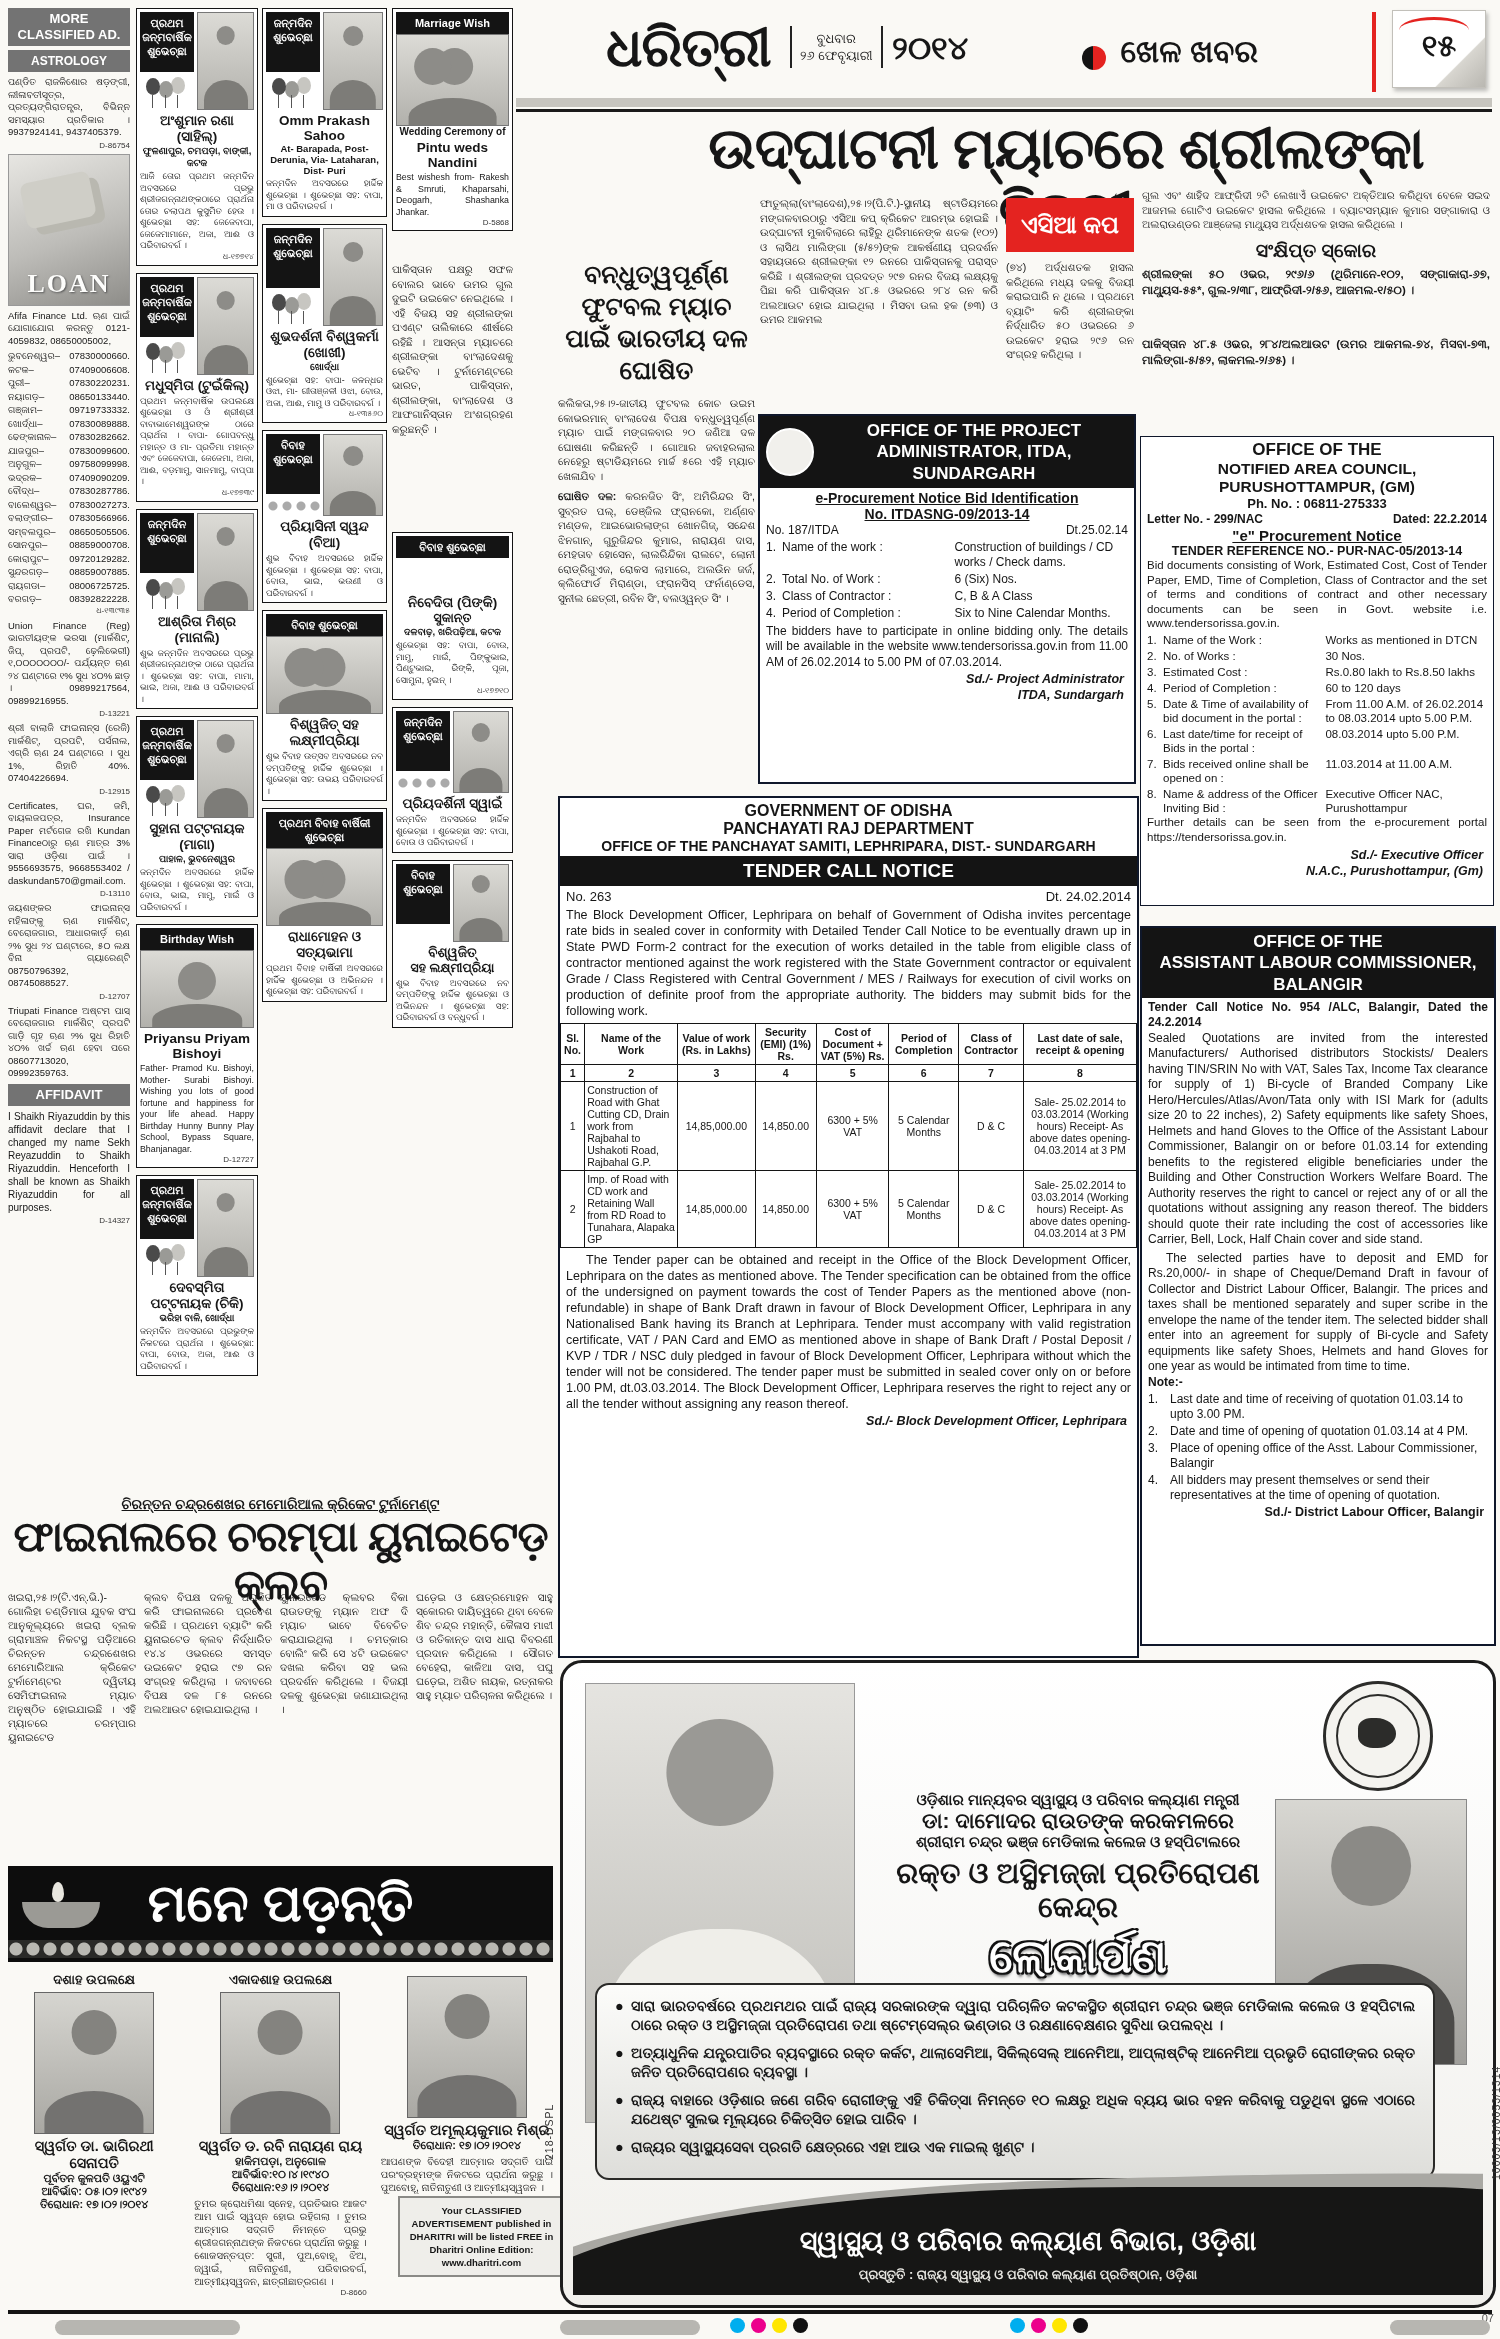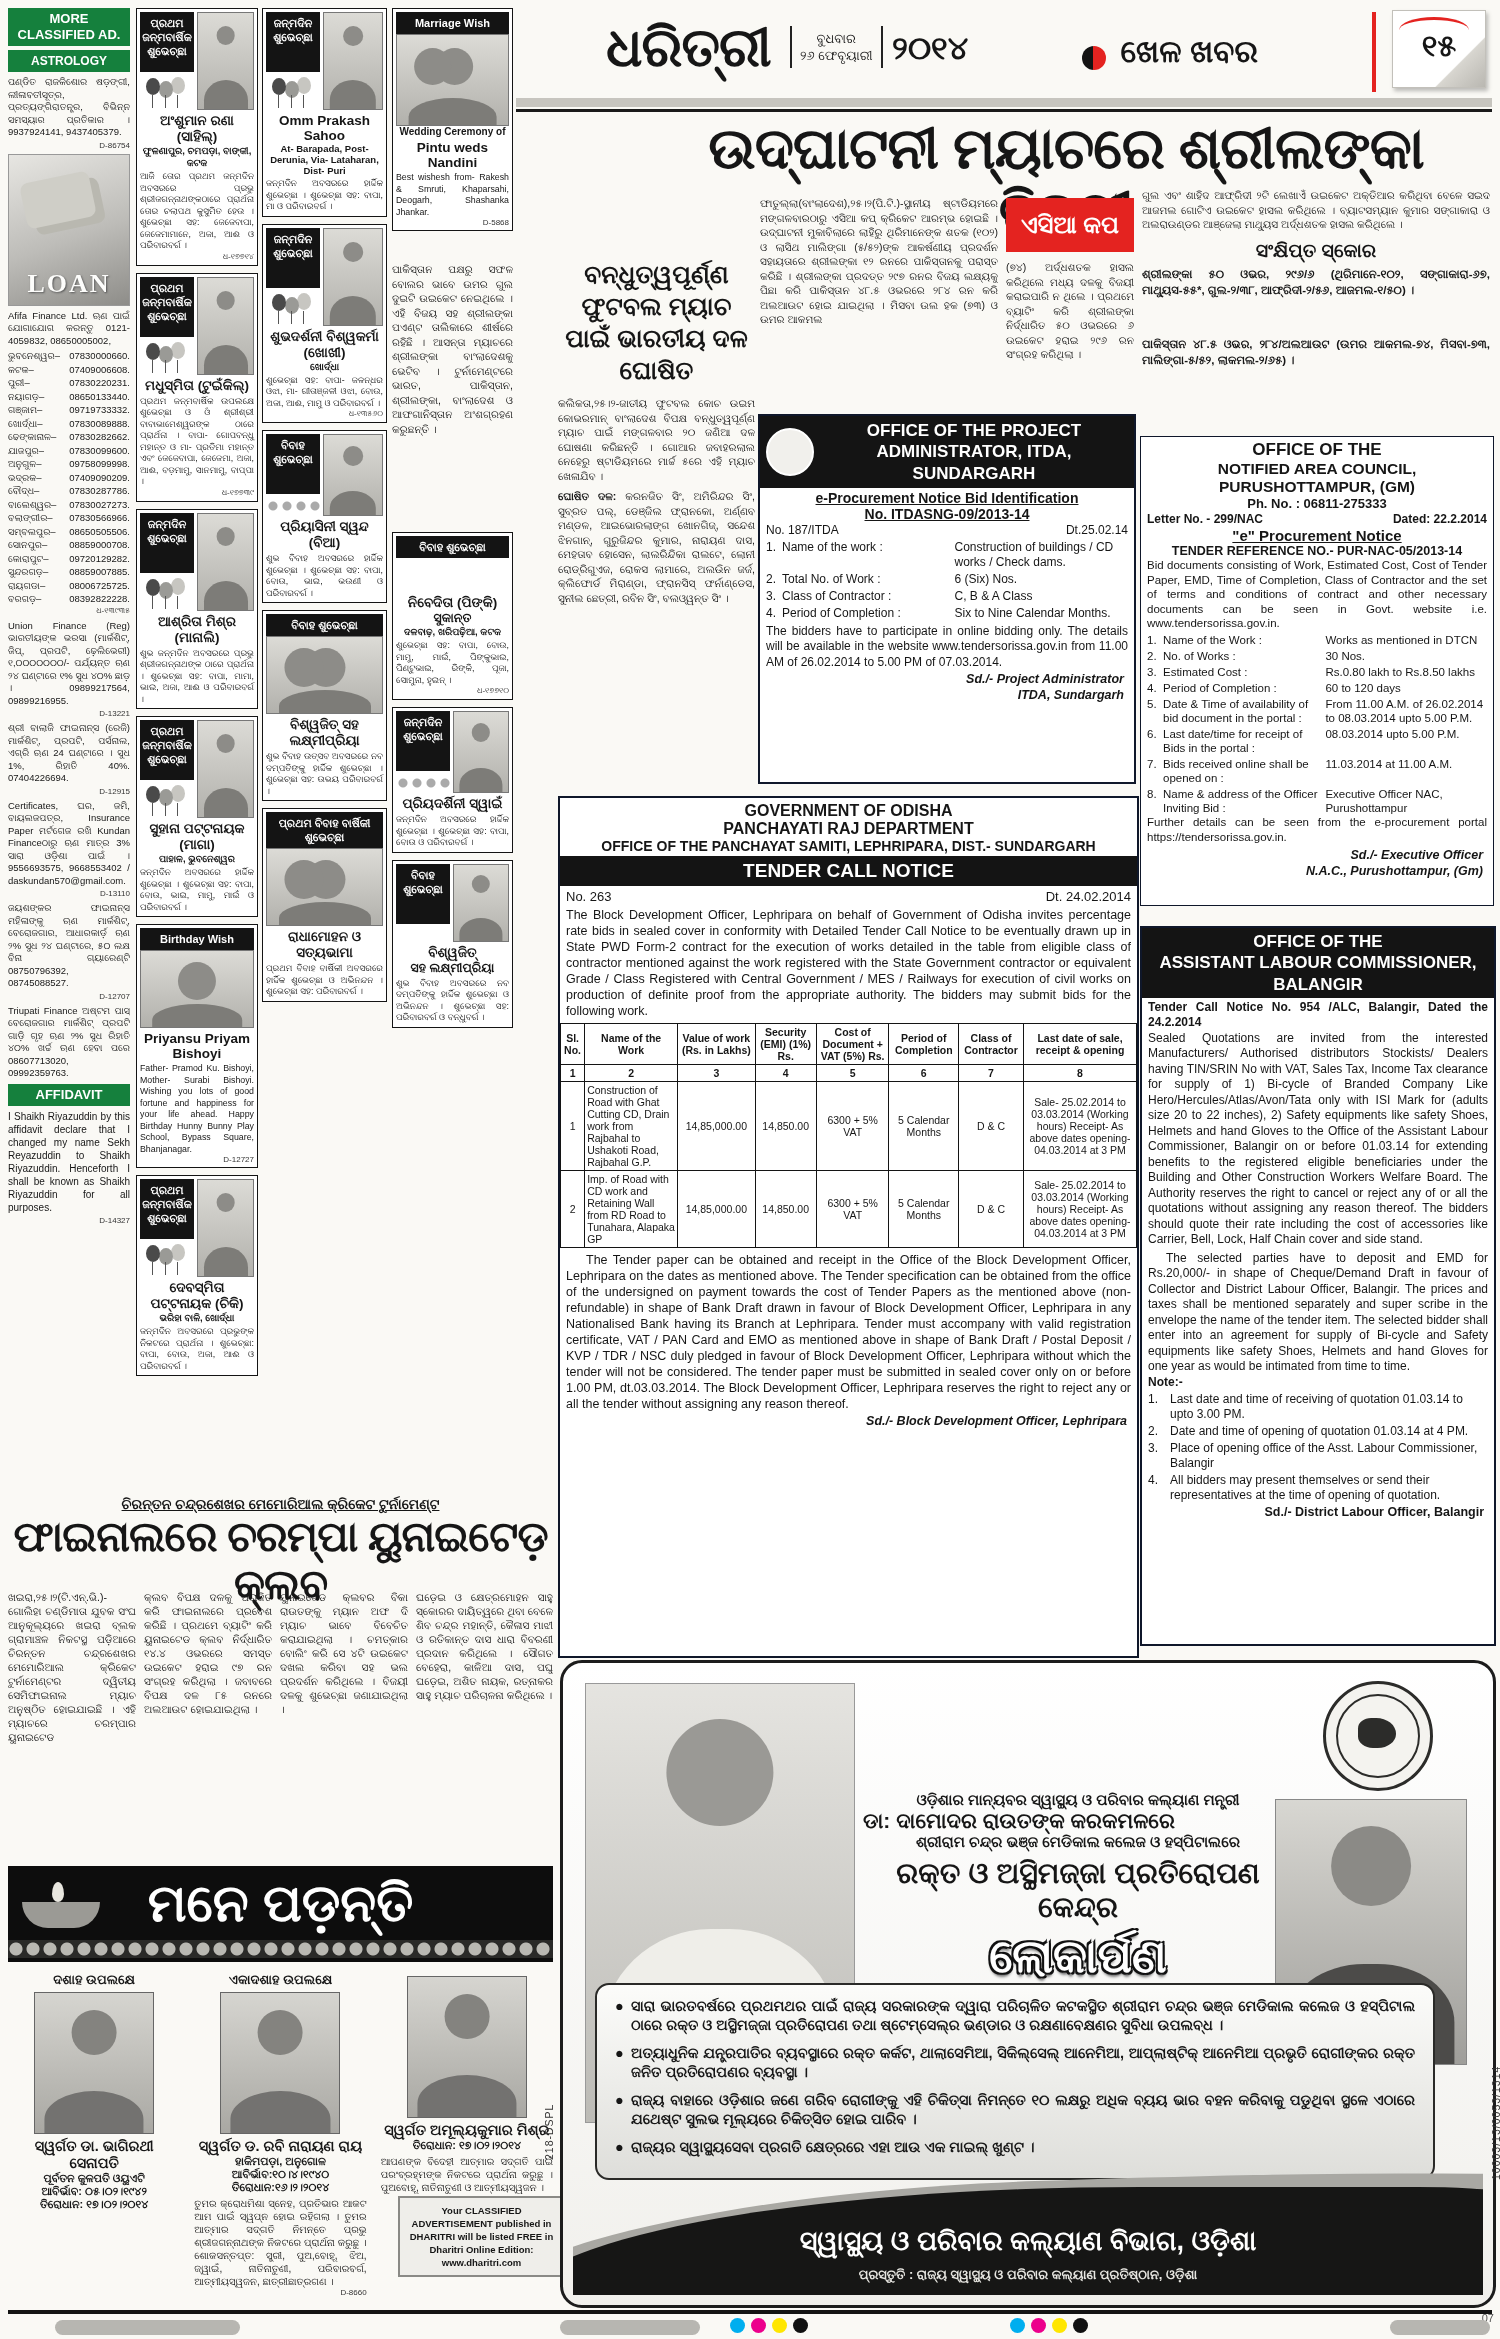--- a/index.html
+++ b/index.html
@@ -41,21 +41,21 @@
   .nitem .nl{width:46%;flex:none;}
   .nitem .nl::after{content:" :";}
   .nitem .nv{flex:1;padding-left:6px;}
   .sign{font-size:12.5px;font-weight:bold;font-style:italic;text-align:right;padding:2px 10px;}
   
   .ttable{border-collapse:collapse;width:100%;}
   .ttable th,.ttable td{border:1px solid #141414;font-size:10.5px;padding:2px;text-align:center;vertical-align:middle;}
   .ttable td.nm{text-align:left;}
   
   .colwrap{overflow:hidden;}
-  .chead{background:#15803d;color:#fff;font-weight:bold;text-align:center;padding:3px 2px;font-size:13px;line-height:16px;}
+  .chead{background:#737373;color:#fff;font-weight:bold;text-align:center;padding:3px 2px;font-size:13px;line-height:16px;}
   .cpara{font-size:9.5px;line-height:12.5px;text-align:justify;margin:4px 0 2px;}
   .phones{font-size:9.5px;line-height:13.5px;}
   .phones .prow{display:flex;justify-content:space-between;}
   .loanimg{height:150px;background:linear-gradient(160deg,#e7e6e2 0%,#bdbcb8 55%,#8e8d89 100%);position:relative;border:1px solid #999;}
   .loanimg .loantxt{position:absolute;bottom:6px;left:0;right:0;text-align:center;color:#fdfdfb;
         font-family:"Liberation Serif","DejaVu Serif",serif;font-size:26px;font-weight:bold;letter-spacing:2px;text-shadow:1px 1px 2px #555;}
   .loanimg::before{content:"";position:absolute;left:14px;top:22px;width:70px;height:46px;background:#cfcec7;border-radius:8px;box-shadow:8px 8px 0 #b9b8b0;transform:rotate(-12deg);}
   
   .adbox{border:1.5px solid #141414;background:#fff;margin-bottom:7px;padding:3px;}
   .adbox .hd{display:flex;gap:3px;}
@@ -101,21 +101,21 @@
   .gad .leader{position:absolute;left:22px;top:20px;width:268px;height:438px;background:linear-gradient(#e5e4e0,#bcbbb6);border:1px solid #999;overflow:hidden;}
   .gad .leader::before{content:"";position:absolute;top:8%;left:50%;transform:translateX(-50%);width:40%;padding-top:40%;border-radius:50%;background:#9a9995;}
   .gad .leader::after{content:"";position:absolute;bottom:-8%;left:50%;transform:translateX(-50%);width:88%;height:52%;border-radius:46% 46% 0 0;background:#efeee9;}
   .gad .minister{position:absolute;right:26px;top:136px;width:190px;height:264px;background:linear-gradient(#d8d7d2,#9f9e9a);border:1px solid #888;overflow:hidden;}
   .gad .minister::before{content:"";position:absolute;top:10%;left:50%;transform:translateX(-50%);width:42%;padding-top:42%;border-radius:50%;background:#8b8a86;}
   .gad .minister::after{content:"";position:absolute;bottom:-10%;left:50%;transform:translateX(-50%);width:88%;height:48%;border-radius:46% 46% 0 0;background:#4c4b49;}
   .emblem{position:absolute;right:60px;top:18px;width:104px;height:104px;border:3px solid #2c2c2a;border-radius:50%;background:#f4f3ef;}
   .emblem::before{content:"";position:absolute;inset:10px;border:2px solid #2c2c2a;border-radius:50%;}
   .emblem::after{content:"";position:absolute;left:32px;top:34px;width:38px;height:30px;border-radius:40% 60% 55% 45%;background:#2c2c2a;}
   .gad .l1{font-size:15px;font-weight:bold;text-align:center;}
-  .gad .l2{font-size:21px;font-weight:900;text-align:left;}
+  .gad .l2{font-size:21px;font-weight:900;text-align:center;}
   .gad .l3{font-size:15px;font-weight:bold;text-align:center;}
   .gad .l4{font-size:29px;font-weight:900;text-align:center;}
   .gad .lok{font-size:46px;font-weight:900;text-align:center;color:#fff;
        text-shadow:-2px -2px 0 #111,2px -2px 0 #111,-2px 2px 0 #111,2px 2px 0 #111,0 4px 3px #666;}
   .gad .datebar{background:linear-gradient(#5a5a57,#2e2e2c);color:#fff;font-size:17px;font-weight:bold;text-align:center;
        border-radius:14px;padding:5px 10px;}
   .bulletbox{border:2.5px solid #2a2a28;border-radius:14px;background:linear-gradient(#fcfcfa,#dededa);padding:12px 18px;}
   .bulletbox .bi{display:flex;font-size:14.5px;font-weight:bold;line-height:19px;margin-bottom:9px;text-align:justify;}
   .bulletbox .bi .dot{flex:none;width:16px;}
   .swoosh{position:absolute;left:10px;right:10px;bottom:10px;height:158px;overflow:hidden;}

